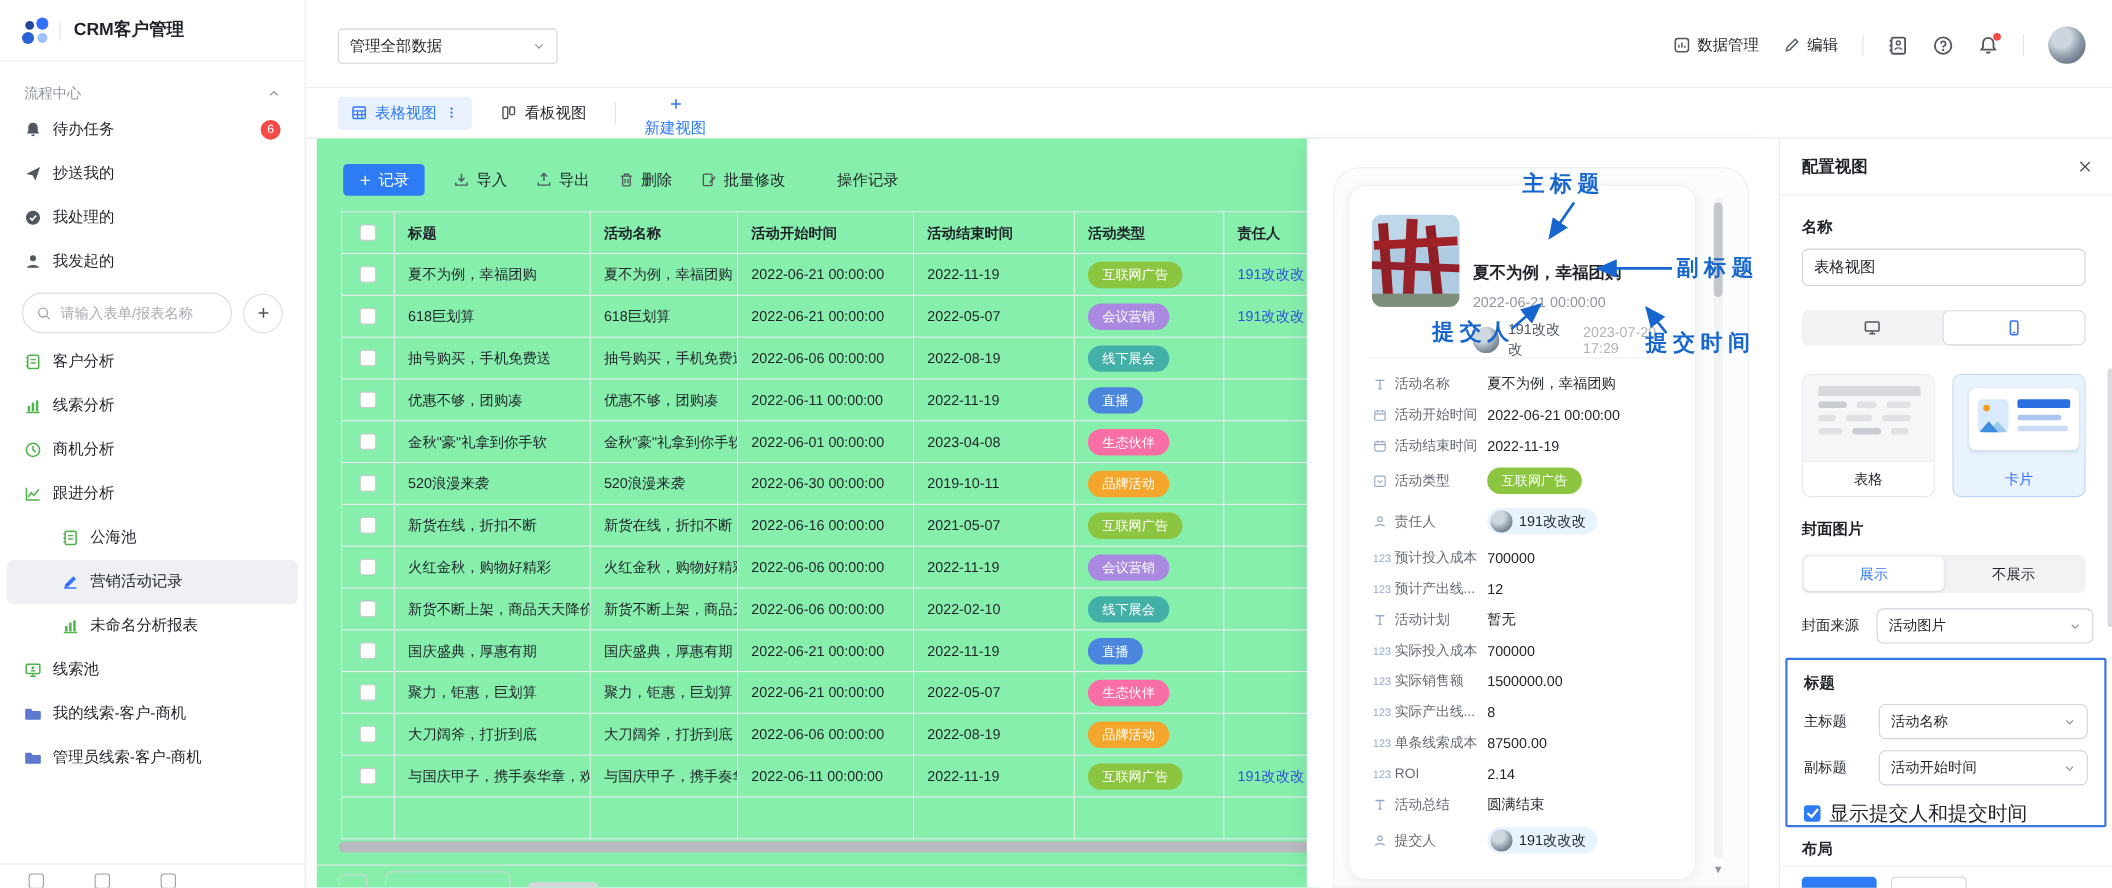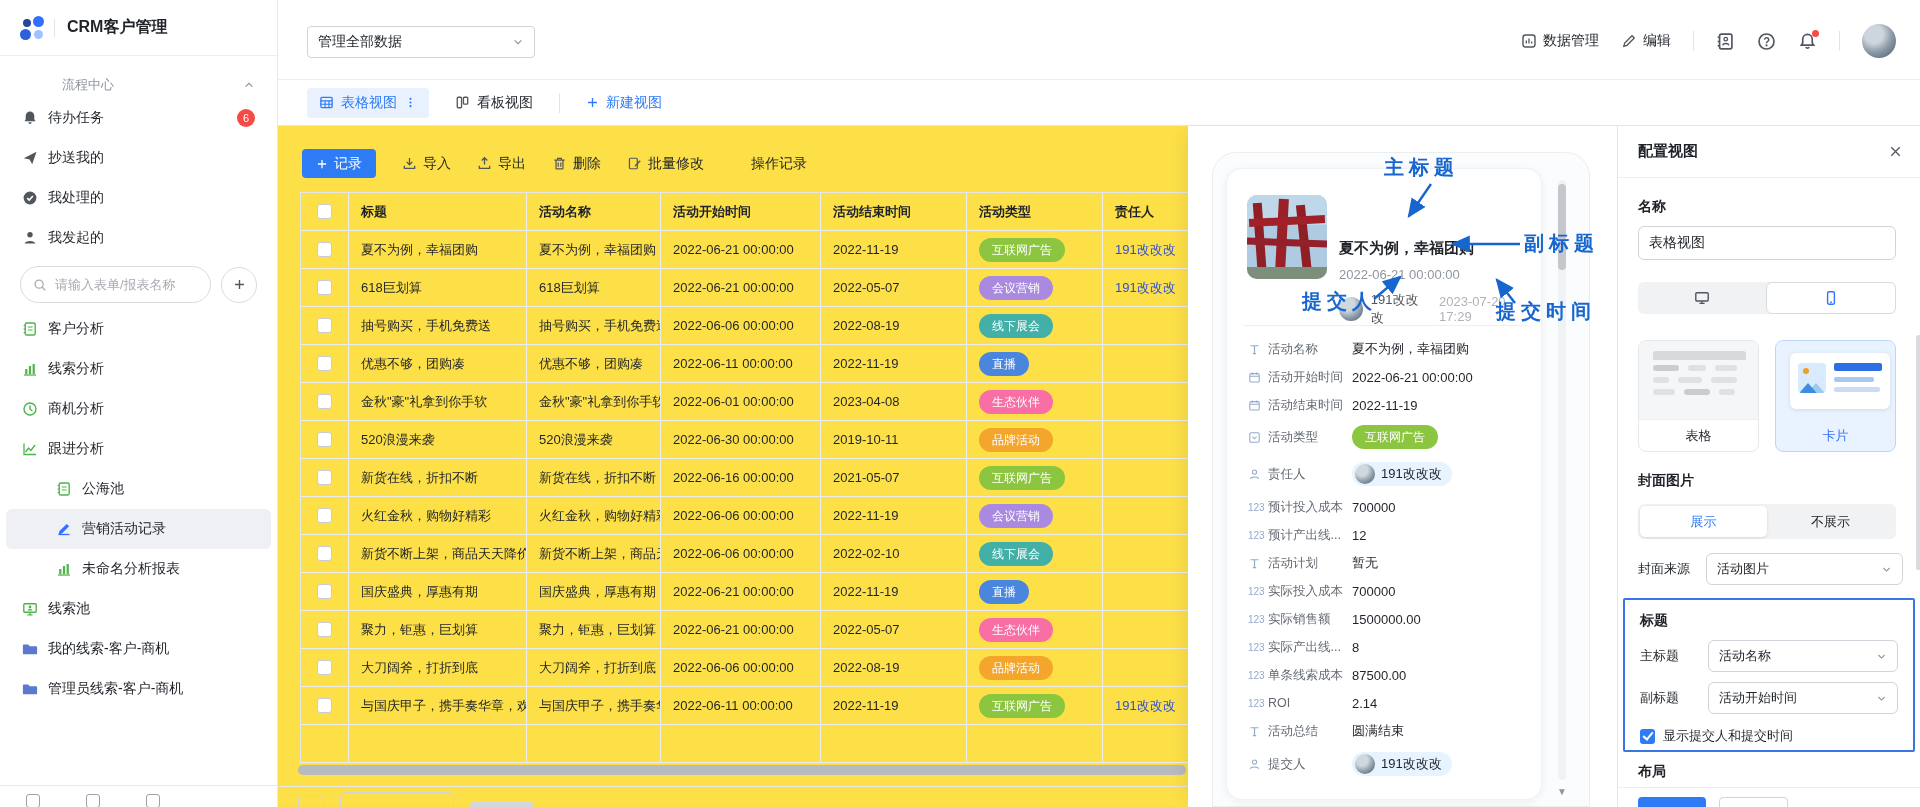--- a/index.html
+++ b/index.html
@@ -16,21 +16,21 @@
     border-bottom:1px solid #eceef0; }
   .logo { display:grid; grid-template-columns:11px 11px; grid-gap:2px; margin-right:10px; }
   .logo i { border-radius:50%; display:block; }
   .logo i:nth-child(1){ width:8px; height:8px; background:#23479e; margin:3px 0 0 3px;}
   .logo i:nth-child(2){ width:11px; height:11px; background:#3370ff;}
   .logo i:nth-child(3){ width:11px; height:11px; background:#2b62d9;}
   .logo i:nth-child(4){ width:9px; height:9px; background:#9dc2ff; margin:1px;}
   .logo-sep { width:1px; height:18px; background:#e3e4e6; margin-right:12px; }
   .app-title { font-size:16px; font-weight:bold; }
   .sec-row { height:26px; margin-top:16px; padding:0 22px; display:flex;
-    align-items:center; justify-content:space-between; color:#8f959e; font-size:13px;margin-left:40px; }
+    align-items:center; justify-content:space-between; color:#8f959e; font-size:13px; }
   .sec-row .ic { width:12px; height:12px; color:#8f959e; }
   .snav { height:40px; display:flex; align-items:center; gap:10px;
     padding:0 22px; font-size:14px; color:#1f2329; cursor:pointer; position:relative;}
   .snav .ic { color:#51565e; }
   .snav.green .ic { color:#4eb44a; }
   .snav.blue .ic { color:#5c78cf; }
   .snav.pen .ic { color:#3370ff; }
   .snav.child { padding-left:56px; }
   .snav.sel { background:#eef0f3; border-radius:6px; margin:0 6px; padding-left:50px; }
   .badge { position:absolute; right:22px; top:50%; transform:translateY(-50%);
@@ -44,46 +44,46 @@
   .search-box input::placeholder { color:#a8abb2; }
   .plus-circle { width:36px; height:36px; border:1px solid #d8dbe0; border-radius:50%;
     display:flex; align-items:center; justify-content:center; color:#51565e; }
   #sb-bottom { position:absolute; left:0; right:0; bottom:0; height:22px;
     border-top:1px solid #e8e9eb; display:flex; gap:46px; padding:8px 26px; }
   #sb-bottom span { width:14px; height:14px; border:1.5px solid #9ca1a8; border-radius:3px; }
 
   
   #header { position:absolute; left:278px; top:0; width:1642px; height:126px; background:#fff; }
   #scope-row { height:80px; border-bottom:1px solid #eceef0; position:relative; }
-  .scope-select { position:absolute; left:29px; top:26px; width:228px; height:32px;
+  .scope-select { position:absolute; left:29px; top:26px; width:200px; height:32px;
     border:1px solid #d0d3d9; border-radius:4px; display:flex; align-items:center;
     justify-content:space-between; padding:0 10px; font-size:14px; cursor:pointer; }
   .scope-select .ic { width:12px; height:12px; color:#8f959e; }
   #top-actions { position:absolute; right:24px; top:24px; display:flex; align-items:center; gap:22px; }
   .ta-item { display:flex; align-items:center; gap:6px; font-size:14px; cursor:pointer; }
   .ta-item .ic { color:#51565e; }
   .vdiv { width:1px; height:20px; background:#e3e4e6; }
   .icon-btn { position:relative; color:#51565e; cursor:pointer; }
   .red-dot { position:absolute; right:-2px; top:-2px; width:7px; height:7px;
     border-radius:50%; background:#f54a45; }
   .avatar { width:34px; height:34px; border-radius:50%;
     background:radial-gradient(circle at 35% 30%, #cdd6de 0 28%, #8d9aa8 55%, #4a5668 100%); }
   #tabs-row { height:45px; display:flex; align-items:center; gap:14px; padding:0 29px; }
   .vtab { display:flex; align-items:center; gap:7px; height:30px; padding:0 12px;
     border-radius:4px; font-size:14px; cursor:pointer; }
   .vtab.active { background:#e9f1fe; color:#2e7bf6; }
   .vtab.active .ic { color:#2e7bf6; }
   .vtab .ic { color:#51565e; width:15px; height:15px; }
-  .vtab.newv { color:#2e7bf6; }
+  .vtab.newv { color:#2e7bf6;flex-direction:column; }
   .vtab.newv .ic { color:#2e7bf6; }
   #hdr-line { position:absolute; left:0; bottom:0; width:1642px; height:1px; background:#e5e6e8; }
 
   
-  #table-area { position:absolute; left:278px; top:126px; width:910px; height:681px;
-    overflow:hidden; background:#fde047; }
+  #table-area { position:absolute; left:288px; top:126px; width:910px; height:681px;
+    overflow:hidden; background:#86efac; }
   #tbl-toolbar { position:absolute; left:24px; top:23px; display:flex; align-items:center; gap:26px; }
   .btn-primary { display:flex; align-items:center; gap:6px; height:29px; padding:0 14px;
     background:#2e7bf6; color:#fff; border:none; border-radius:4px; font-size:14px;
     font-family:inherit; cursor:pointer; }
   .tool { display:flex; align-items:center; gap:6px; font-size:14px; color:#1f2329; cursor:pointer; }
   .tool .ic { width:15px; height:15px; color:#51565e; }
   #grid { position:absolute; left:22px; top:66px; width:922px;
     border-top:1px solid #e4e6e9; border-left:1px solid #e4e6e9; }
   .tr { display:grid; grid-template-columns:48px 178px 134px 160px 146px 136px 120px; }
   .td { height:38px; border-right:1px solid #ebedf0; border-bottom:1px solid #ebedf0;
@@ -193,21 +193,21 @@
   .cfg-row { margin:14px 20px 0; display:flex; align-items:center; }
   .cfg-row .rl { width:68px; font-size:13px; }
   .cfg-select { flex:1; height:32px; border:1px solid #d0d3d9; border-radius:6px;
     display:flex; align-items:center; justify-content:space-between; padding:0 10px;
     font-size:13px; cursor:pointer; }
   .cfg-select .ic { width:11px; height:11px; color:#8f959e; }
   #title-box { position:absolute; left:5px; top:472px; width:292px; height:154px;
     border:2px solid #3976e4; border-radius:2px; }
   #title-box .cfg-label { margin:12px 15px 4px; }
   #title-box .cfg-row { margin:10px 15px 0; }
-  .chk-row { margin:13px 15px 0; display:flex; align-items:center; gap:8px; font-size:13px; }
+  .chk-row { margin:13px 15px 0; display:flex; align-items:center; gap:8px; font-size:18px; }
   .chk { width:15px; height:15px; background:#2e7bf6; border-radius:3px; position:relative; }
   .chk::after { content:""; position:absolute; left:4.5px; top:1.5px; width:4px; height:8px;
     border:solid #fff; border-width:0 2px 2px 0; transform:rotate(40deg); }
   #layout-label { position:absolute; left:20px; top:637px; font-size:14px; font-weight:bold; }
   #cfg-divider { position:absolute; left:0; top:661px; width:303px; height:1px; background:#eceef0; }
   .cfg-btn-blue { position:absolute; left:20px; top:671px; width:68px; height:28px;
     background:#2e7bf6; border-radius:4px; }
   .cfg-btn-ghost { position:absolute; left:101px; top:671px; width:69px; height:28px;
     border:1px solid #d0d3d9; border-radius:4px; }
   #cfg-scroll { position:absolute; right:2px; top:209px; width:5px; height:235px;

